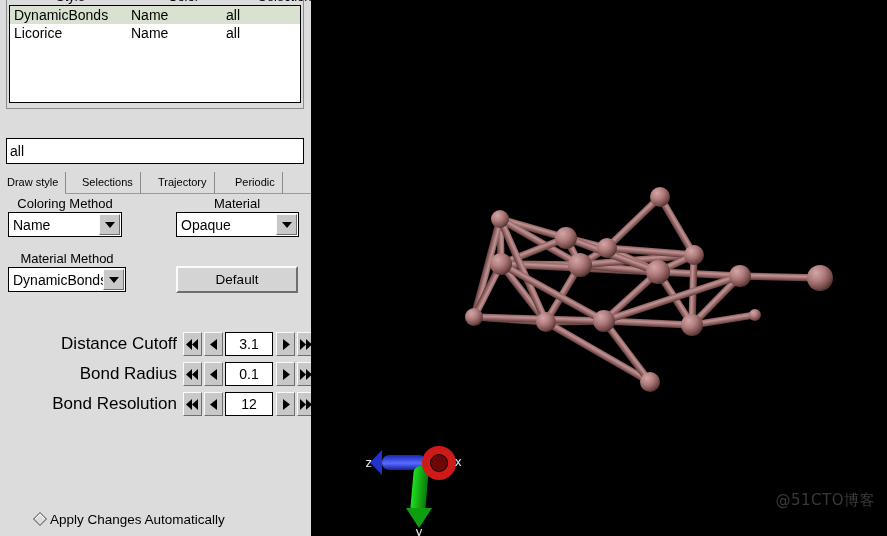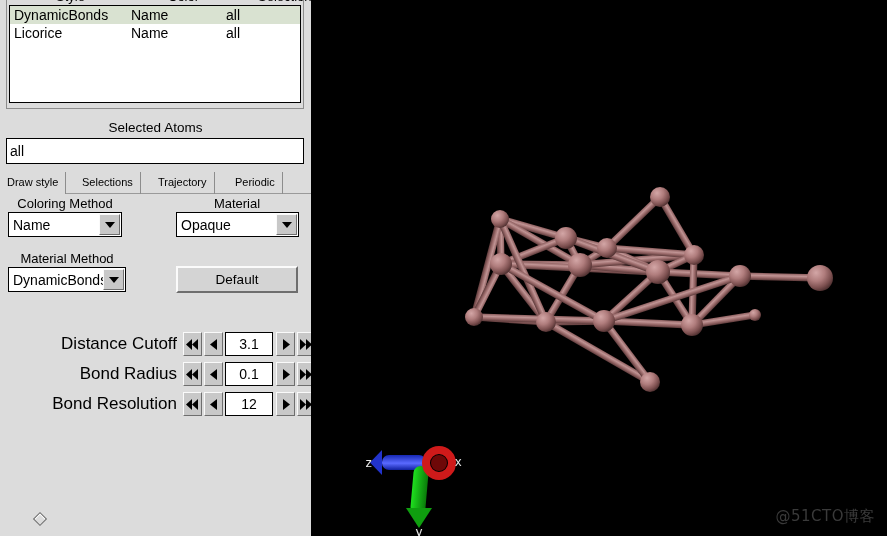--- a/index.html
+++ b/index.html
@@ -202,21 +202,21 @@
 
   
   #view3d {
     position: absolute; left: 311px; top: 0;
     width: 576px; height: 536px;
     background: #000;
     overflow: hidden;
   }
   #view3d svg { display: block; }
   .watermark {
-    position: absolute; right: 12px; bottom: 10px;
+    position: absolute; right: 12px; bottom: 26px;
     color: #3a3a3a;
     font-size: 15px;
     font-family: "DejaVu Sans", sans-serif;
     letter-spacing: 0.5px;
     user-select: none;
   }
   .axis-label {
     fill: #e8e8e8;
     font-family: "Liberation Sans", sans-serif;
     font-size: 13px;
@@ -242,21 +242,20 @@
           <span class="col col-selection">all</span>
         </div>
         <div class="rep-row">
           <span class="col col-style">Licorice</span>
           <span class="col col-color">Name</span>
           <span class="col col-selection">all</span>
         </div>
       </div>
     </div>
 
-    <div class="sel-atoms-label">Selected Atoms</div>
     <input class="sel-atoms-input" type="text" value="all" style="">
 
     <div class="tabs">
       <div class="tab active" style="left:0px;">Draw style</div>
       <div class="tab" style="left:75px;">Selections</div>
       <div class="tab" style="left:151px;">Trajectory</div>
       <div class="tab" style="left:228px;">Periodic</div>
     </div>
 
     <div class="grp-label" style="left:4px; top:196px; width:122px;">Coloring Method</div>
@@ -355,20 +354,21 @@
       <span class="spin-btn" style="left:114px;">
         <svg width="13" height="11" viewBox="0 0 13 11">
             <polygon points="0,0 0,11 6,5.5" fill="#000"></polygon>
             <polygon points="6,0 6,11 12,5.5" fill="#000"></polygon>
           </svg>
       </span>
     </div>
 
     <div class="footer">
       <span class="diamond"></span>
+      <span class="auto-label">Apply Changes Automatically</span>
 
     </div>
   </div>
 
   <div id="view3d">
     <svg id="mol-svg" width="576" height="536" viewBox="311 0 576 536">
       <defs>
         <radialGradient id="atomGrad" cx="35%" cy="30%" r="72%">
           <stop offset="0%" stop-color="#d3a6a6"></stop>
           <stop offset="45%" stop-color="#b07d7d"></stop>

